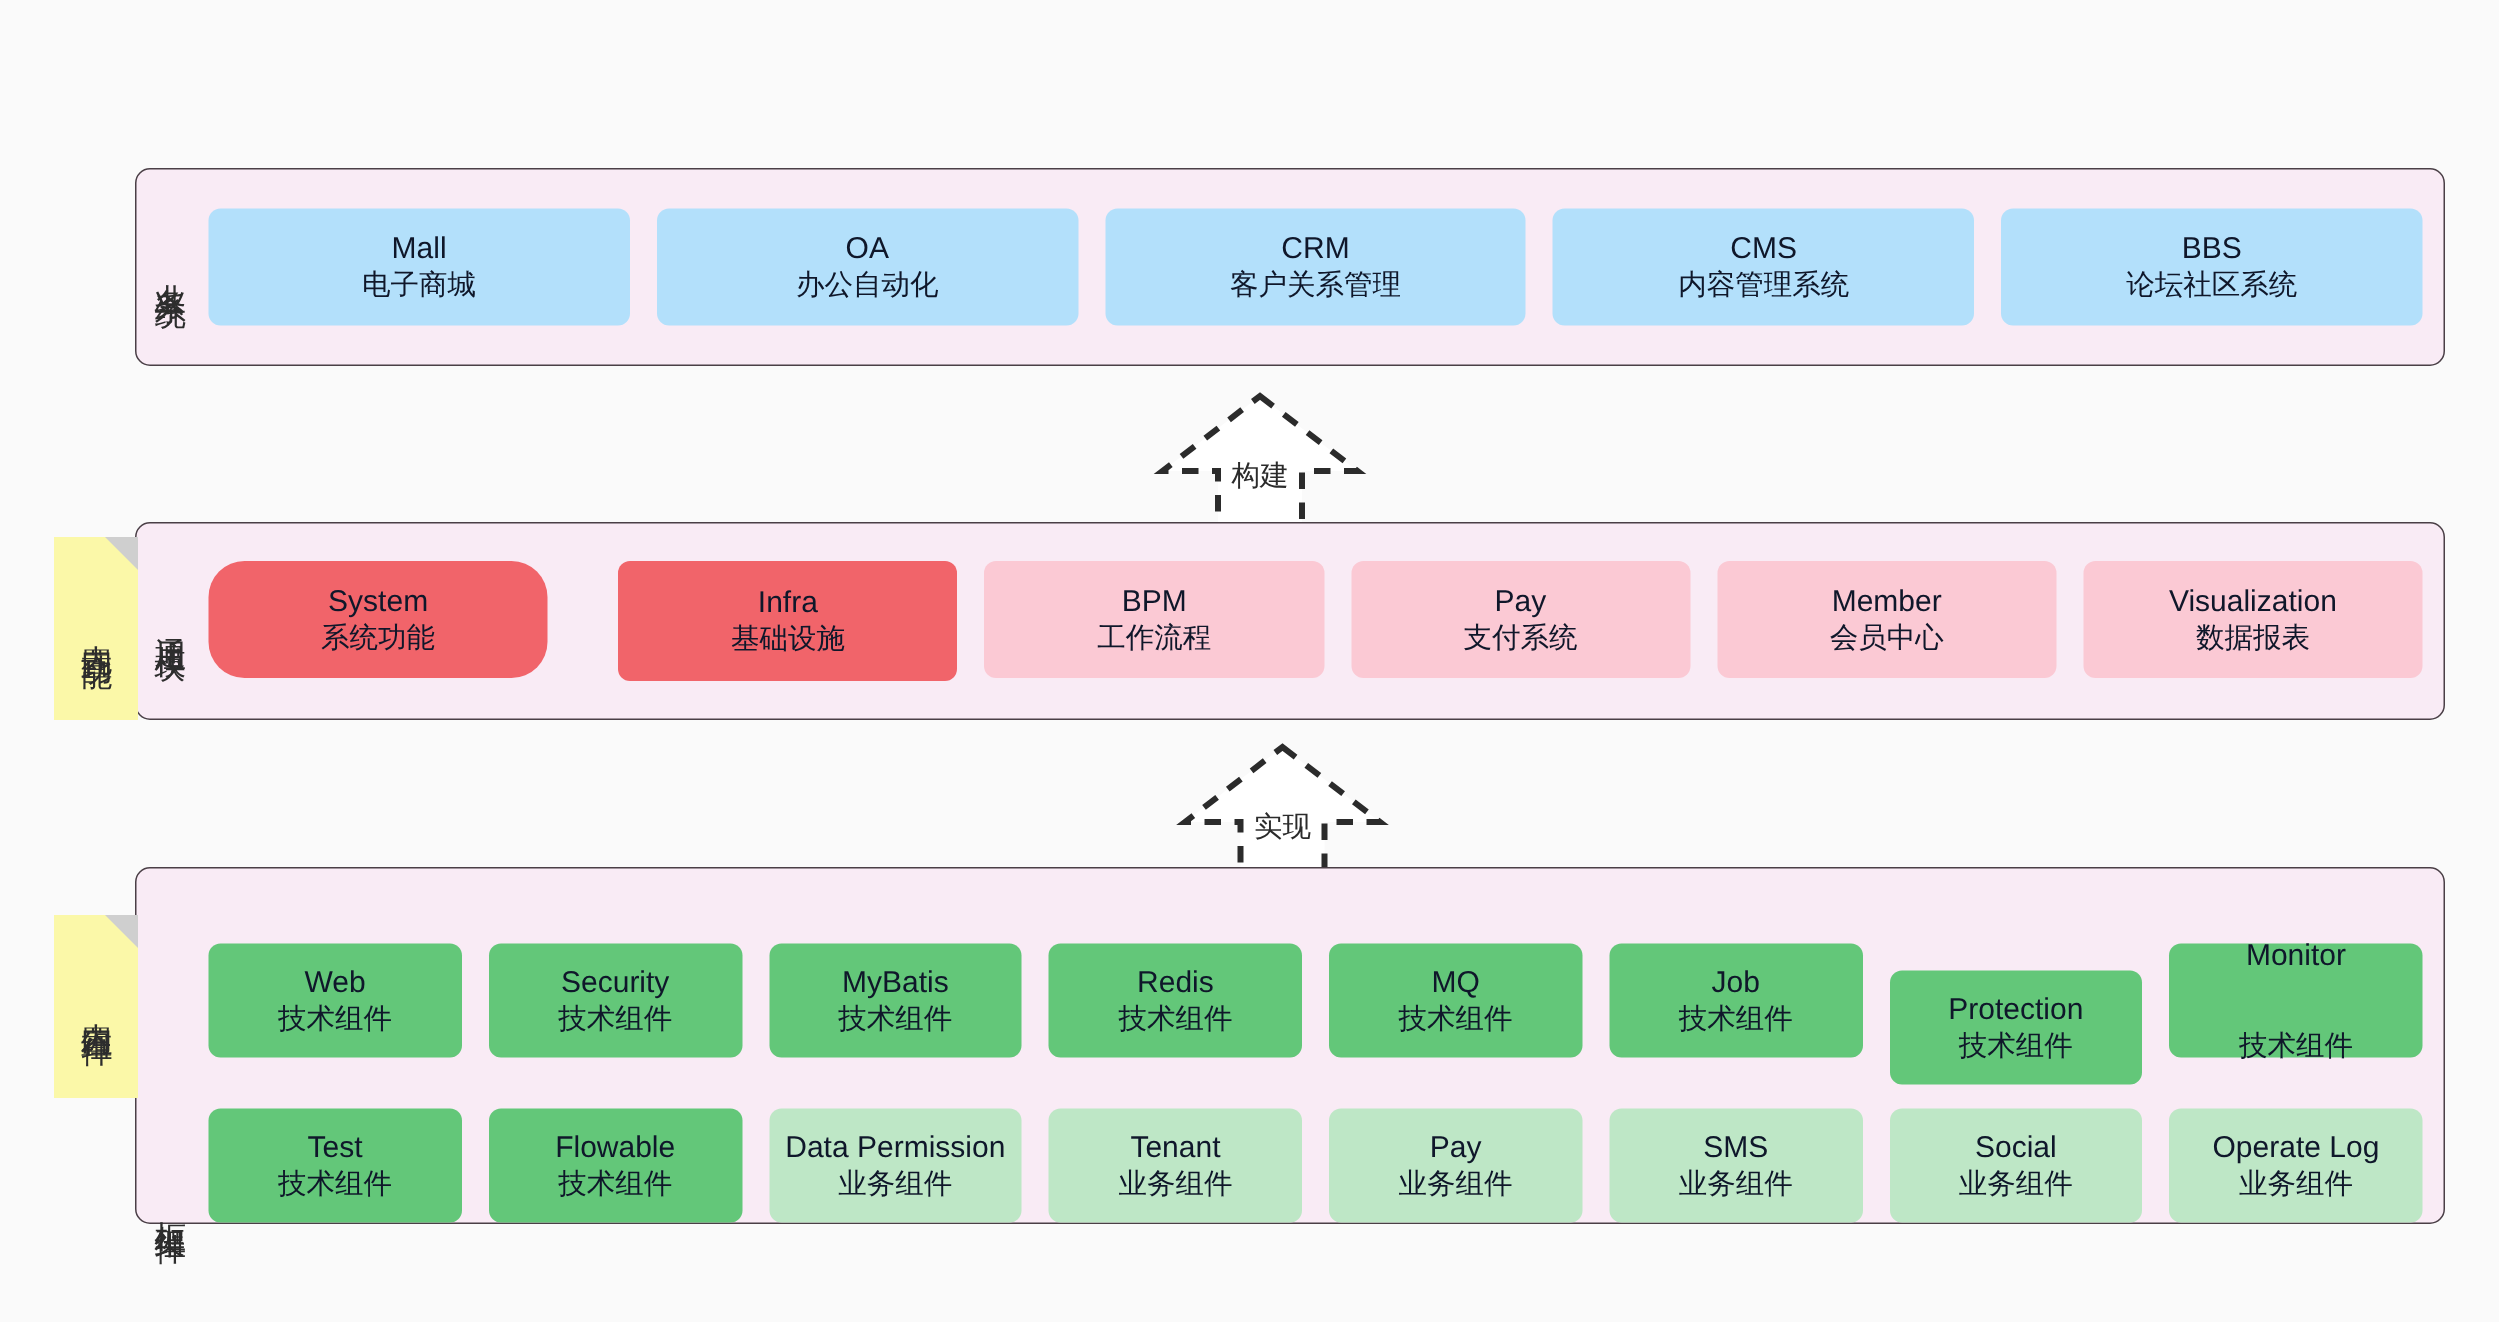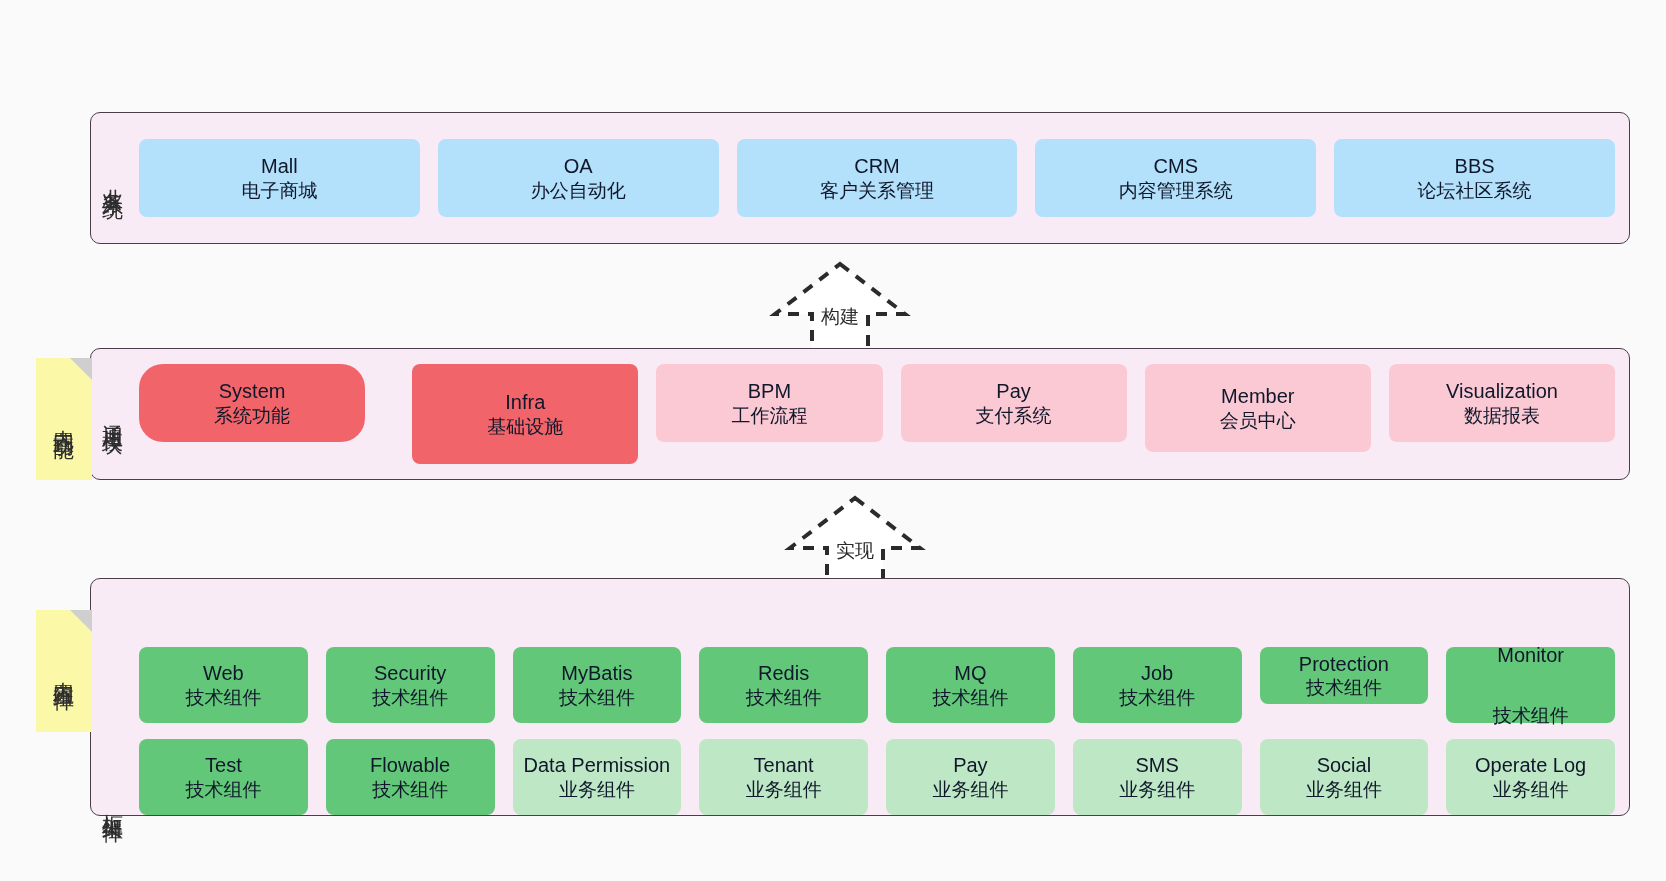--- a/index.html
+++ b/index.html
@@ -167,33 +167,33 @@
   </div>
 
   <div class="layer" id="layer-1" style="left:90px; top:348px; width:1540px; height:132px;">
     <div class="layer-title">通用模块</div>
     <div class="layer-body">
       <div class="row">
         <div class="card c-red" style="height:78px;border-radius:24px;">
           <span class="t1">System</span>
           <span class="t2">系统功能</span>
         </div>
-        <div class="card c-red" style="height:100px;margin-left:29px;">
+        <div class="card c-red" style="height:80px;margin-left:29px;">
           <span class="t1">Infra</span>
           <span class="t2">基础设施</span>
         </div>
         <div class="card c-pink" style="height:78px;">
           <span class="t1">BPM</span>
           <span class="t2">工作流程</span>
         </div>
         <div class="card c-pink" style="height:78px;">
           <span class="t1">Pay</span>
           <span class="t2">支付系统</span>
         </div>
-        <div class="card c-pink" style="height:88px;">
+        <div class="card c-pink" style="height:78px;">
           <span class="t1">Member</span>
           <span class="t2">会员中心</span>
         </div>
         <div class="card c-pink" style="height:78px;">
           <span class="t1">Visualization</span>
           <span class="t2">数据报表</span>
         </div>
       </div>
     </div>
   </div>
@@ -232,21 +232,21 @@
           <span class="t2">技术组件</span>
         </div>
         <div class="card c-green" style="height:76px;">
           <span class="t1">MQ</span>
           <span class="t2">技术组件</span>
         </div>
         <div class="card c-green" style="height:76px;">
           <span class="t1">Job</span>
           <span class="t2">技术组件</span>
         </div>
-        <div class="card c-green" style="height:57px;">
+        <div class="card c-green" style="height:76px;margin-top:18px;">
           <span class="t1">Protection</span>
           <span class="t2">技术组件</span>
         </div>
         <div class="card c-green" style="height:76px;gap:37px;">
           <span class="t1">Monitor</span>
           <span class="t2">技术组件</span>
         </div>
       </div>
 
       <div class="row">

